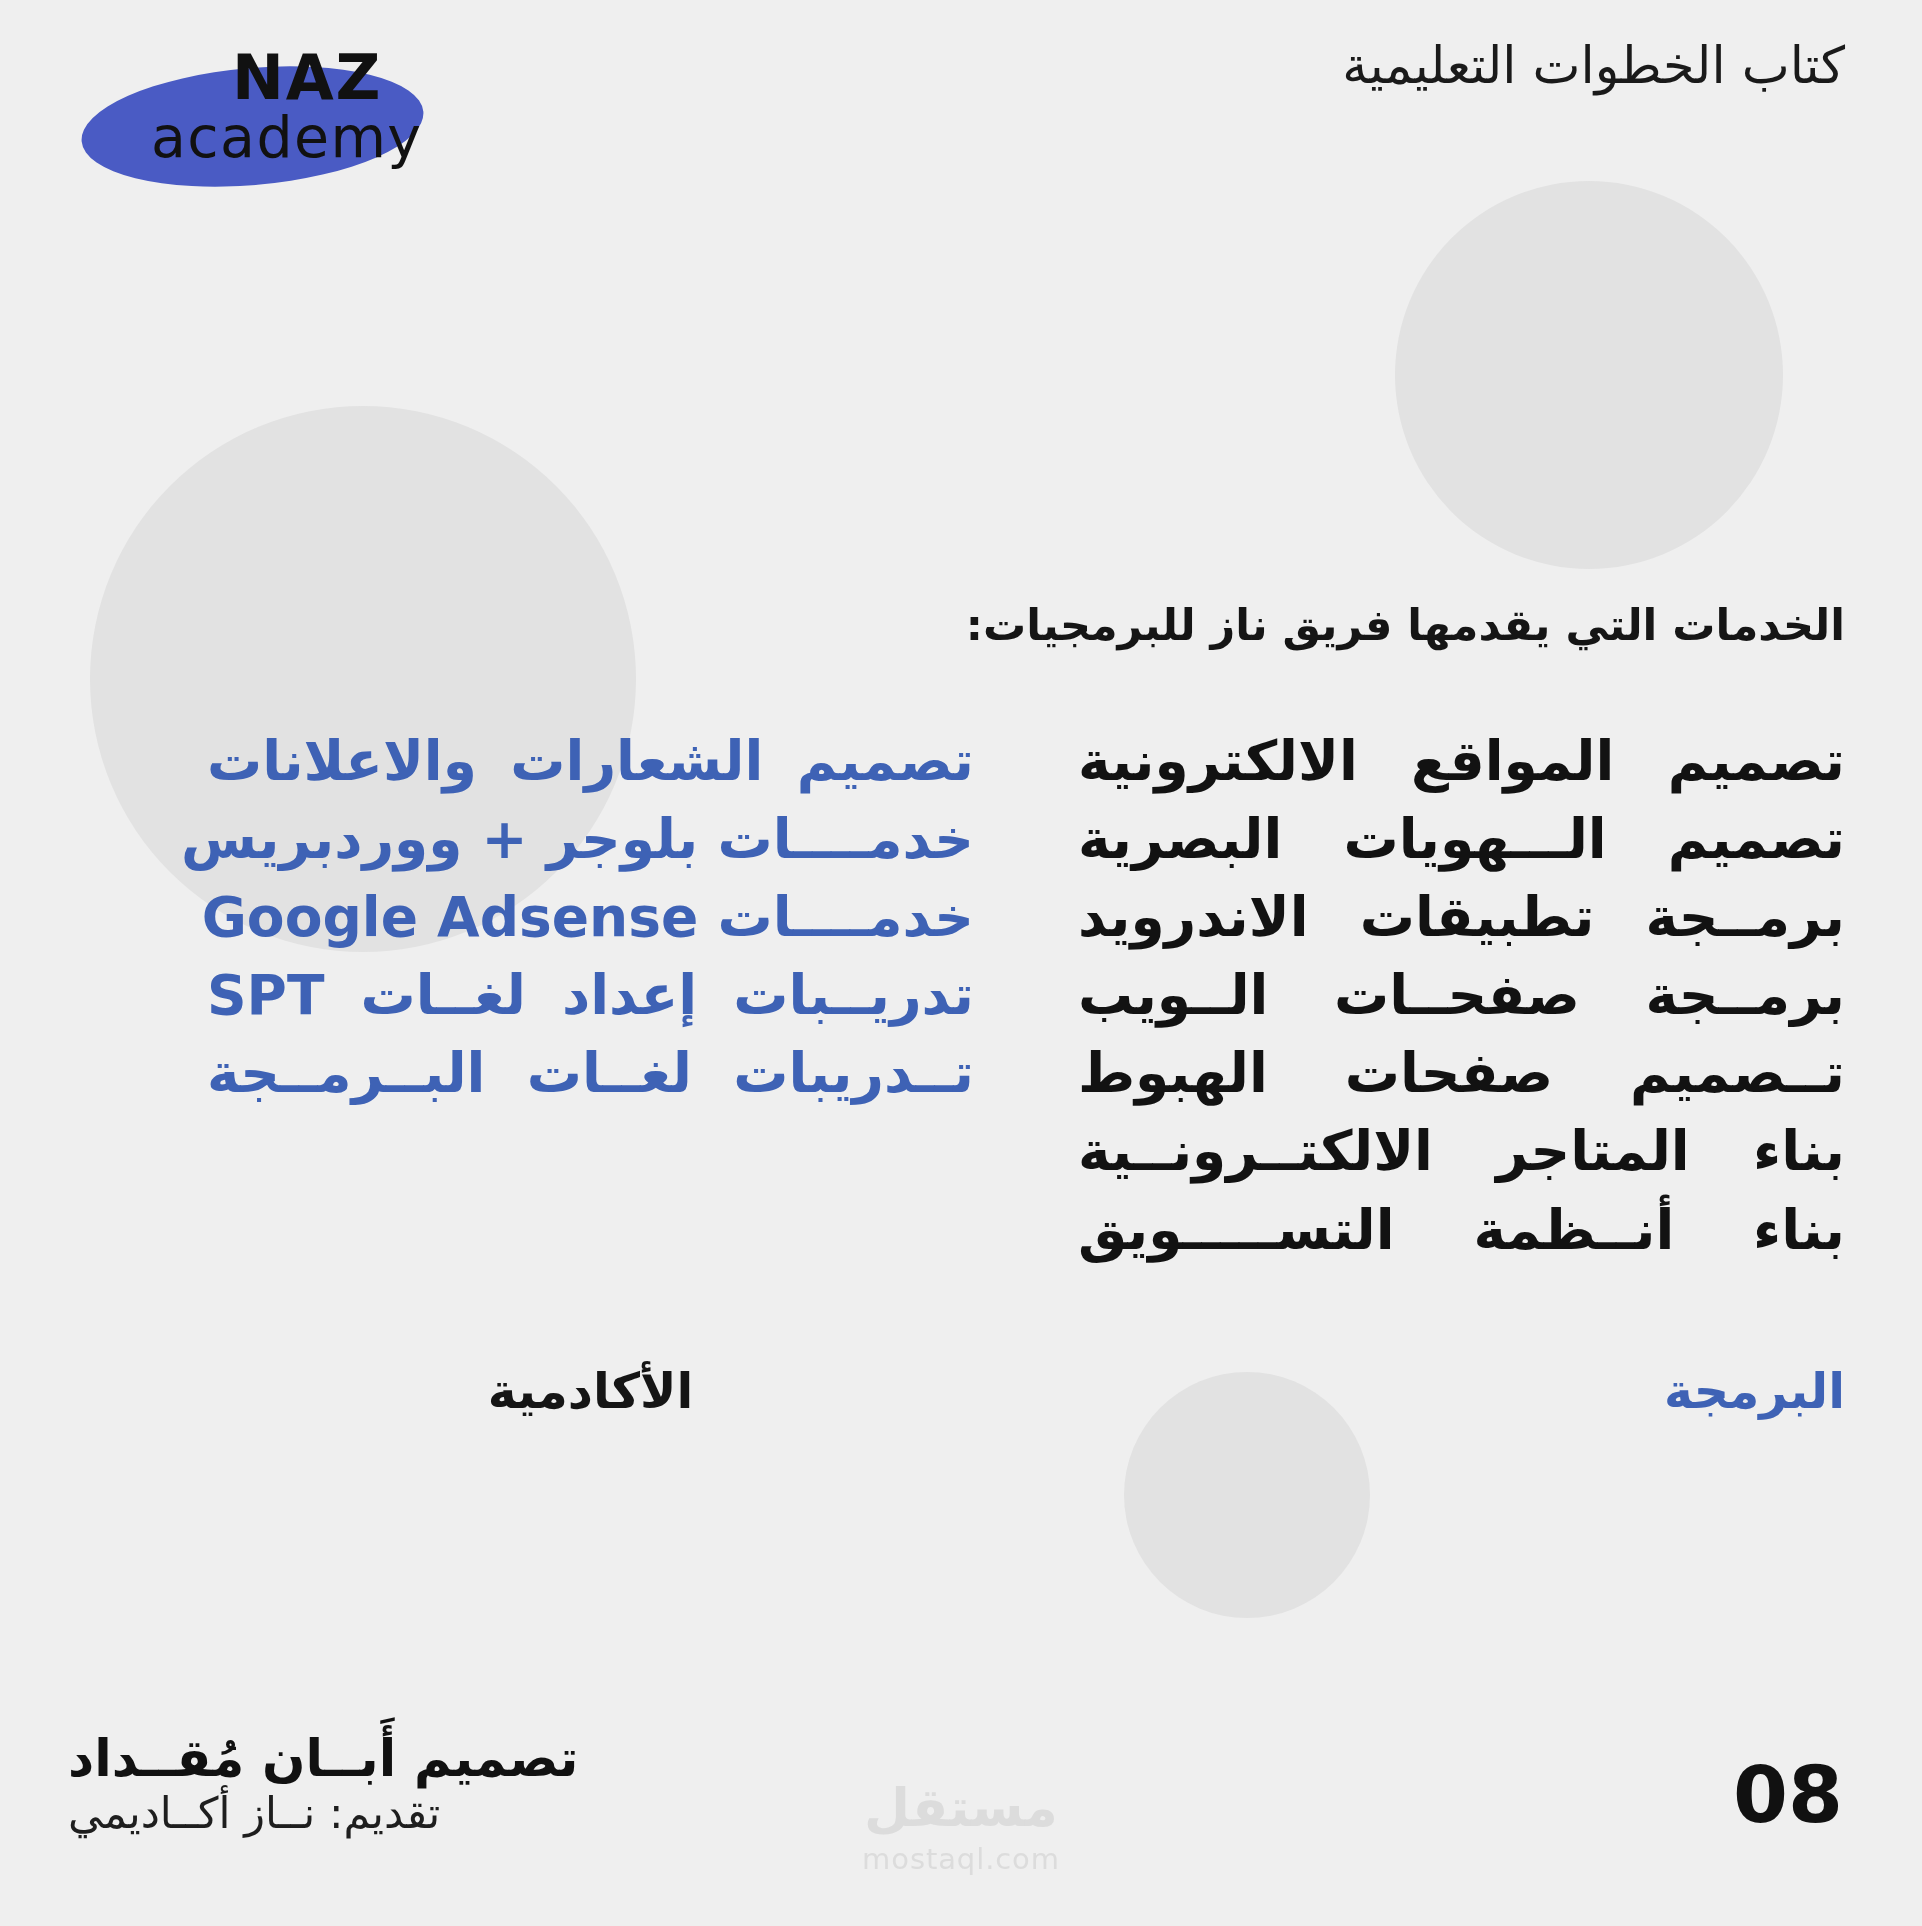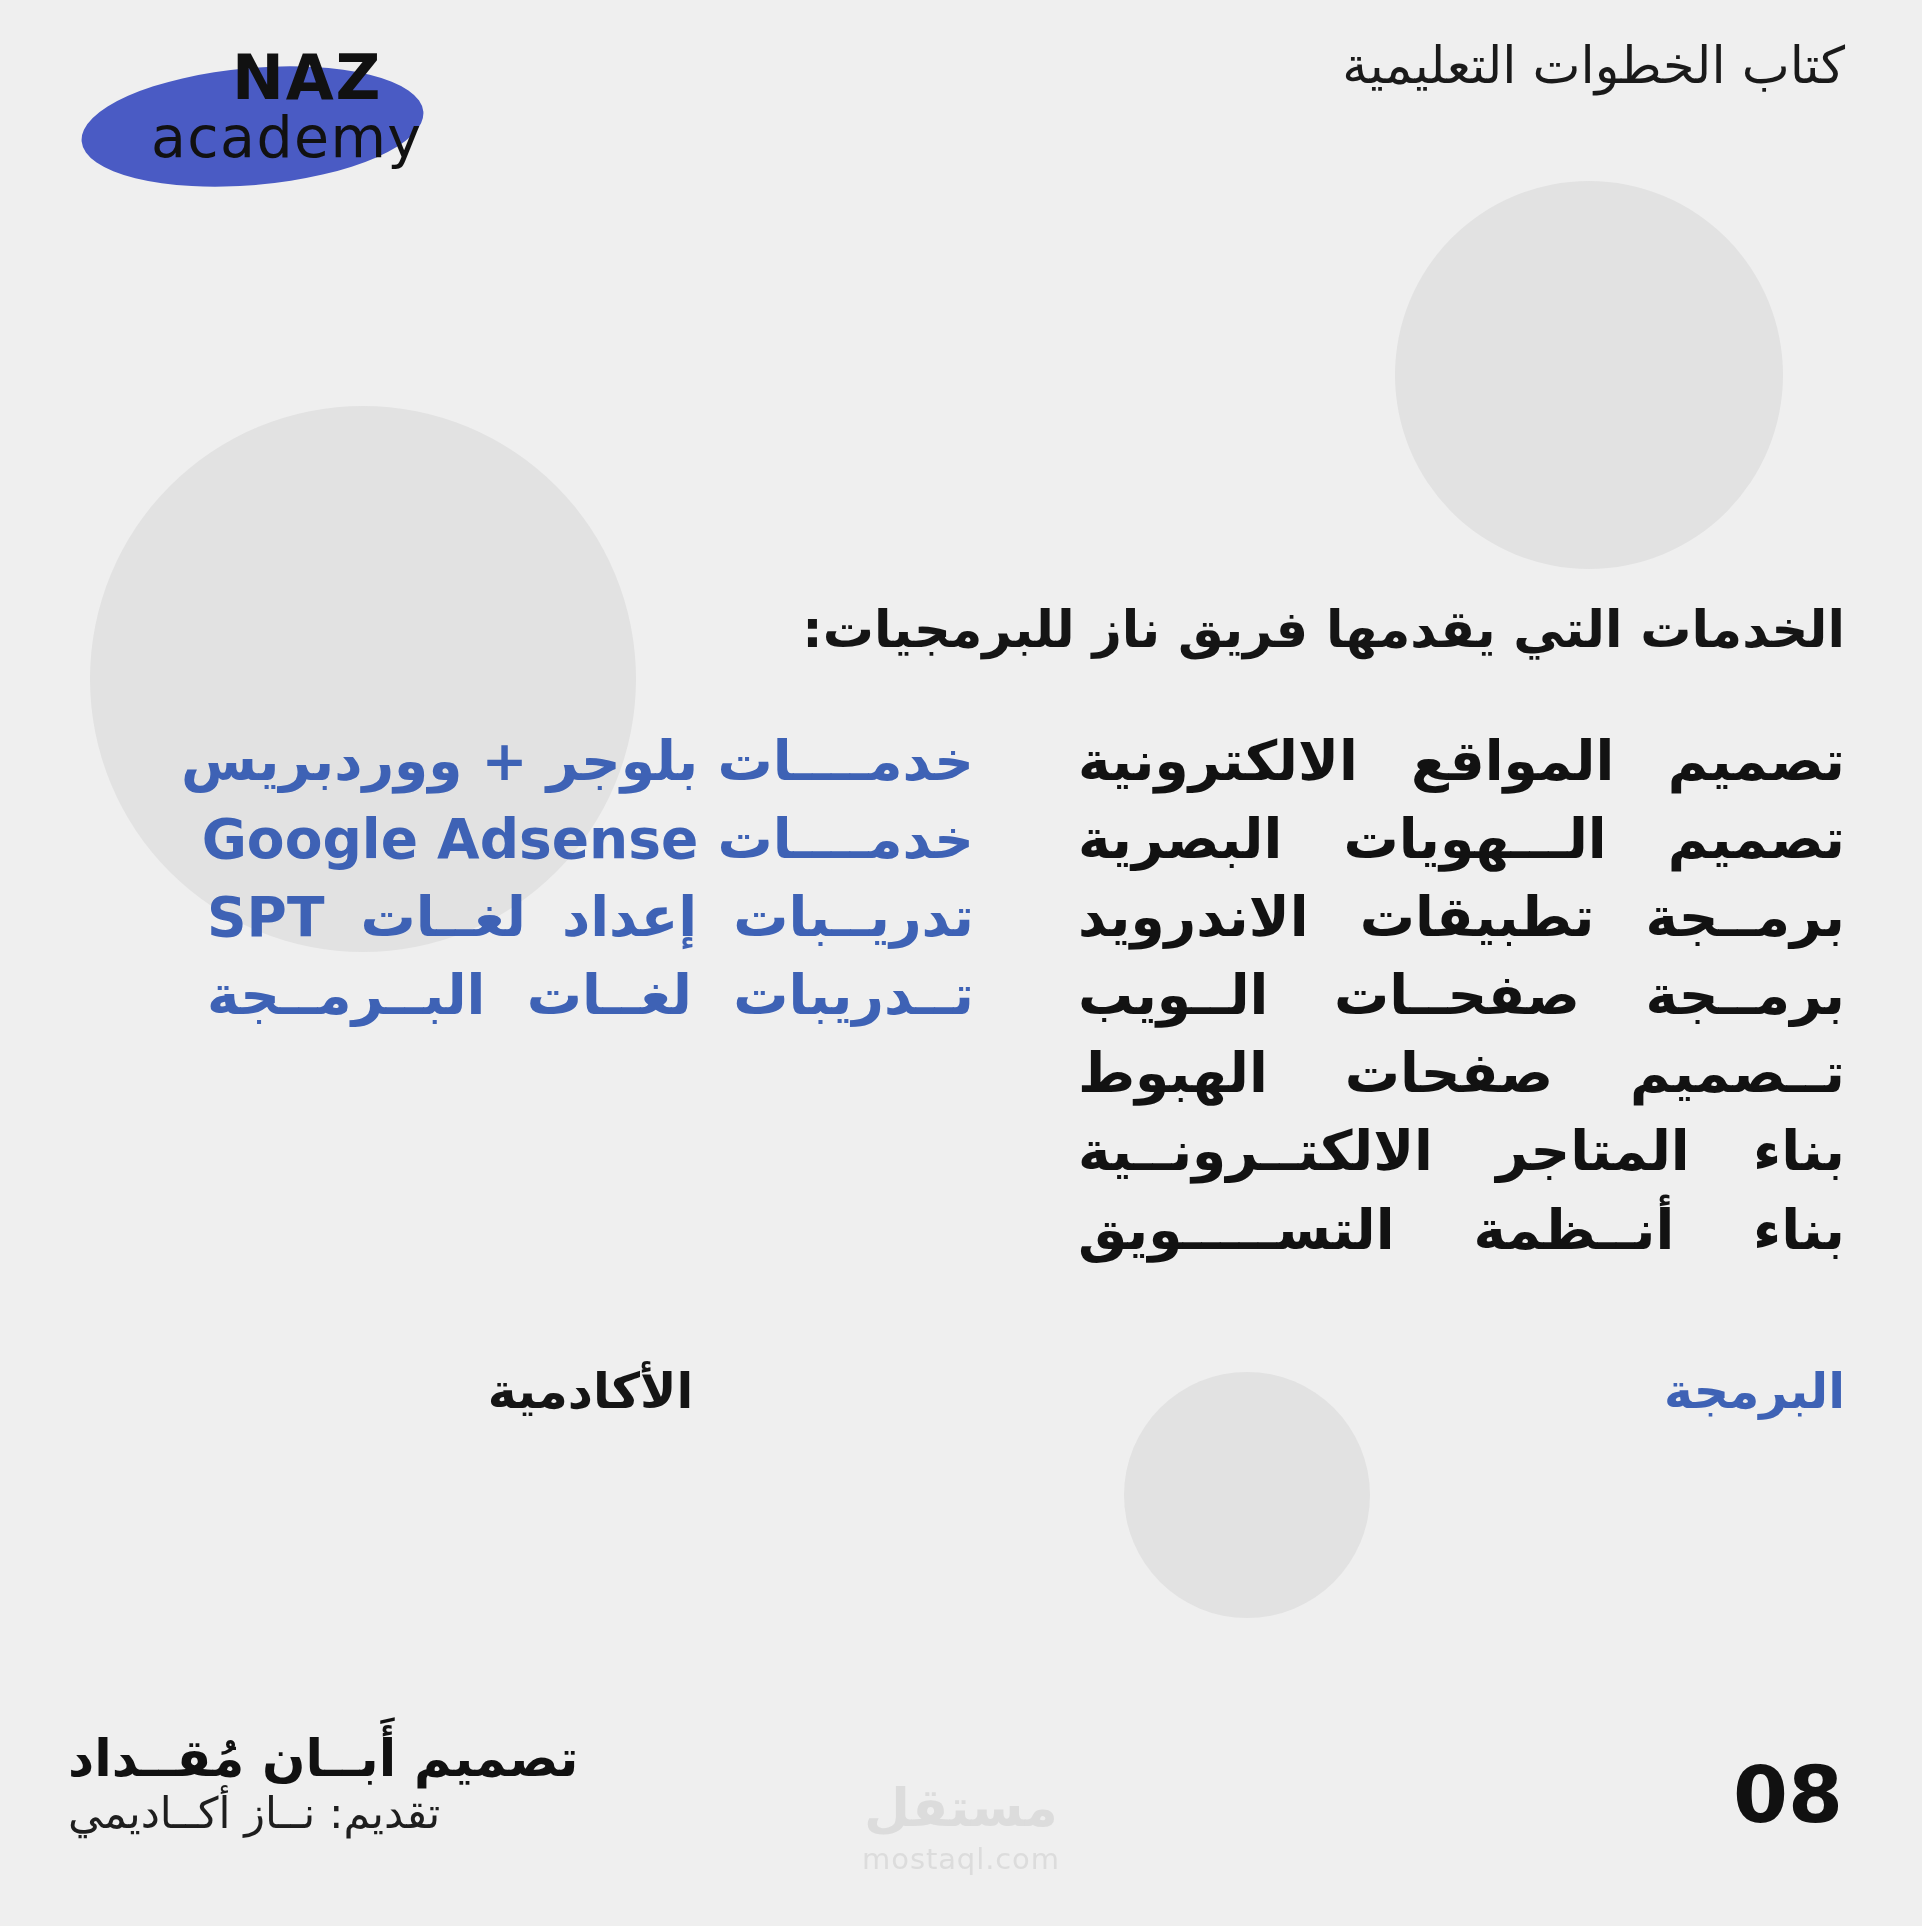--- a/index.html
+++ b/index.html
@@ -90,21 +90,21 @@
     white-space: nowrap;
   }
 
   
   #main-heading {
     position: absolute;
     right: 77px;
     top: 600px;
     width: 1769px;
     text-align: right;
-    font-size: 51px;
+    font-size: 43px;
     font-weight: 700;
     color: #151515;
   }
 
   
   .col {
     position: absolute;
     top: 722px;
     width: 767px;
     text-align: right;
@@ -223,20 +223,21 @@
     <li>برمــجة تطبيقات الاندرويد</li>
     <li>برمــجة صفحــات الــويب</li>
     <li>تــصميم صفحات الهبوط</li>
     <li>بناء المتاجر الالكتــرونــية</li>
     <li>بناء أنــظمة التســـــويق</li>
   </ul>
 </div>
 
 <div class="col" id="col-academy">
   <ul>
+    <li>تصميم الشعارات والاعلانات</li>
     <li>خدمــــات بلوجر + ووردبريس</li>
     <li>خدمــــات Google Adsense</li>
     <li>تدريــبات إعداد لغــات SPT</li>
     <li>تــدريبات لغــات البــرمــجة</li>
   </ul>
 </div>
 
 <div class="col-label" id="label-programming">البرمجة</div>
 <div class="col-label" id="label-academy">الأكادمية</div>
 

